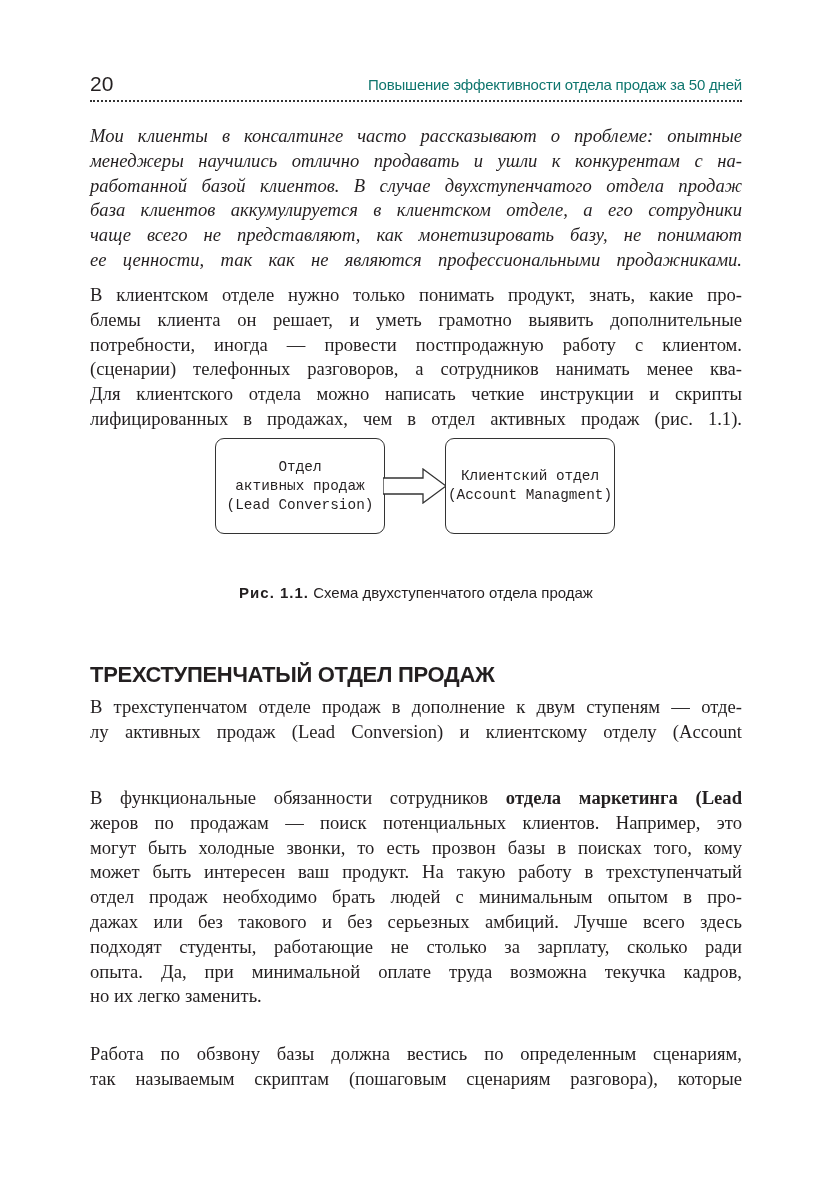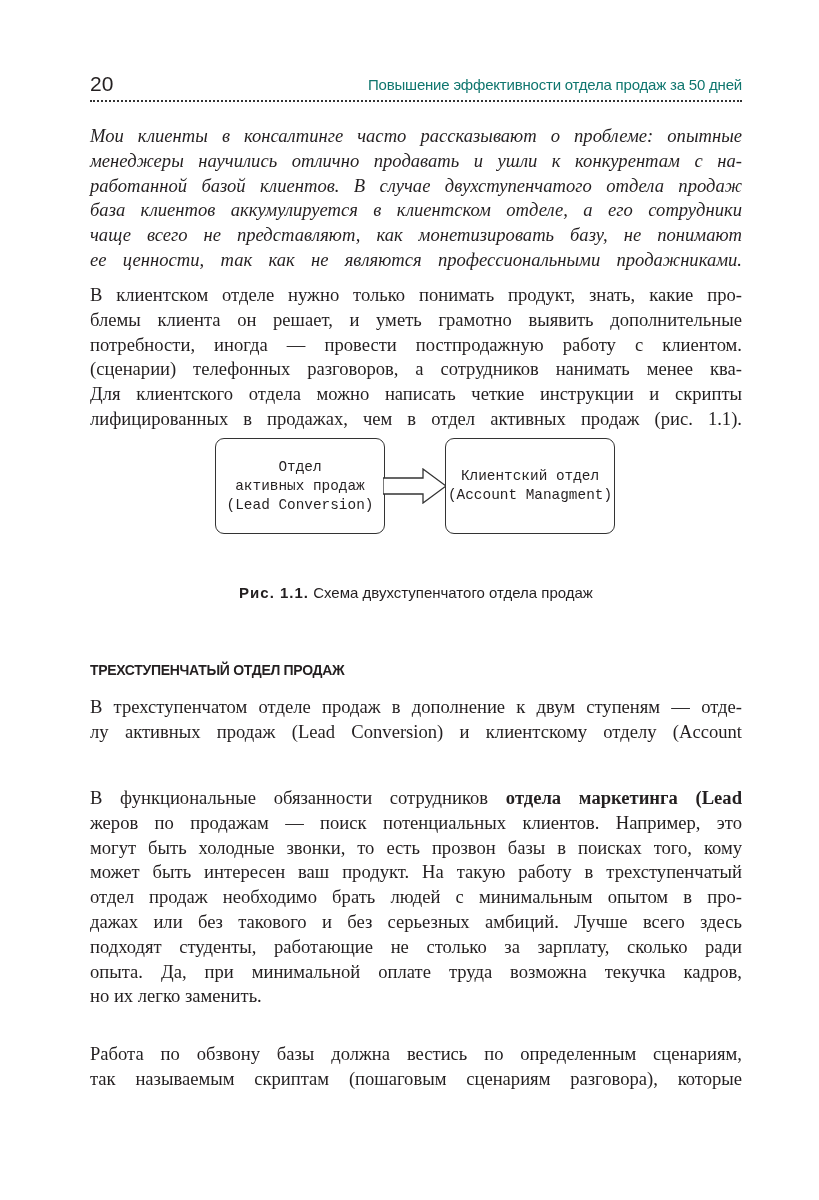--- a/index.html
+++ b/index.html
@@ -15,21 +15,21 @@
   .italic { font-style: italic; }
   .p-intro { position: absolute; top: 124px; left: 0; width: 652px; }
   .p-client { position: absolute; top: 283px; left: 0; width: 652px; }
   .figure { position: absolute; top: 438px; left: 125px; width: 440px; height: 98px; font-family: Liberation Mono, monospace; }
   .box { position: absolute; border: 1.4px solid #333; border-radius: 9px; background: #fff; display: flex; align-items: center; justify-content: center; text-align: center; font-size: 14.4px; line-height: 19px; color: #231f20; }
   .box-left { left: 0; top: 0; width: 168px; height: 94px; }
   .box-right { left: 230px; top: 0; width: 168px; height: 94px; }
   .arrow { position: absolute; left: 168px; top: 30px; width: 64px; height: 36px; }
   .caption { position: absolute; top: 584px; left: 0; width: 652px; text-align: center; font-family: "Liberation Sans", sans-serif; font-size: 15px; color: #231f20; }
   .caption b { font-weight: bold; letter-spacing: 1px; }
-  .section-heading { position: absolute; top: 662px; left: 0; font-family: "Liberation Sans", sans-serif; font-weight: bold; font-size: 14px; letter-spacing: -0.3px; color: #231f20; }
+  .section-heading { position: absolute; top: 662px; left: 0; font-family: "Liberation Sans", sans-serif; font-weight: bold; font-size: 22px; letter-spacing: -0.3px; color: #231f20; }
   .p-three { position: absolute; top: 695px; left: 0; width: 652px; }
   .p-marketing { position: absolute; top: 786px; left: 0; width: 652px; }
   .p-scripts { position: absolute; top: 1042px; left: 0; width: 652px; }
 </style>
 </head>
 <body>
 
 <div class="page">
 
   <div class="running-head">

